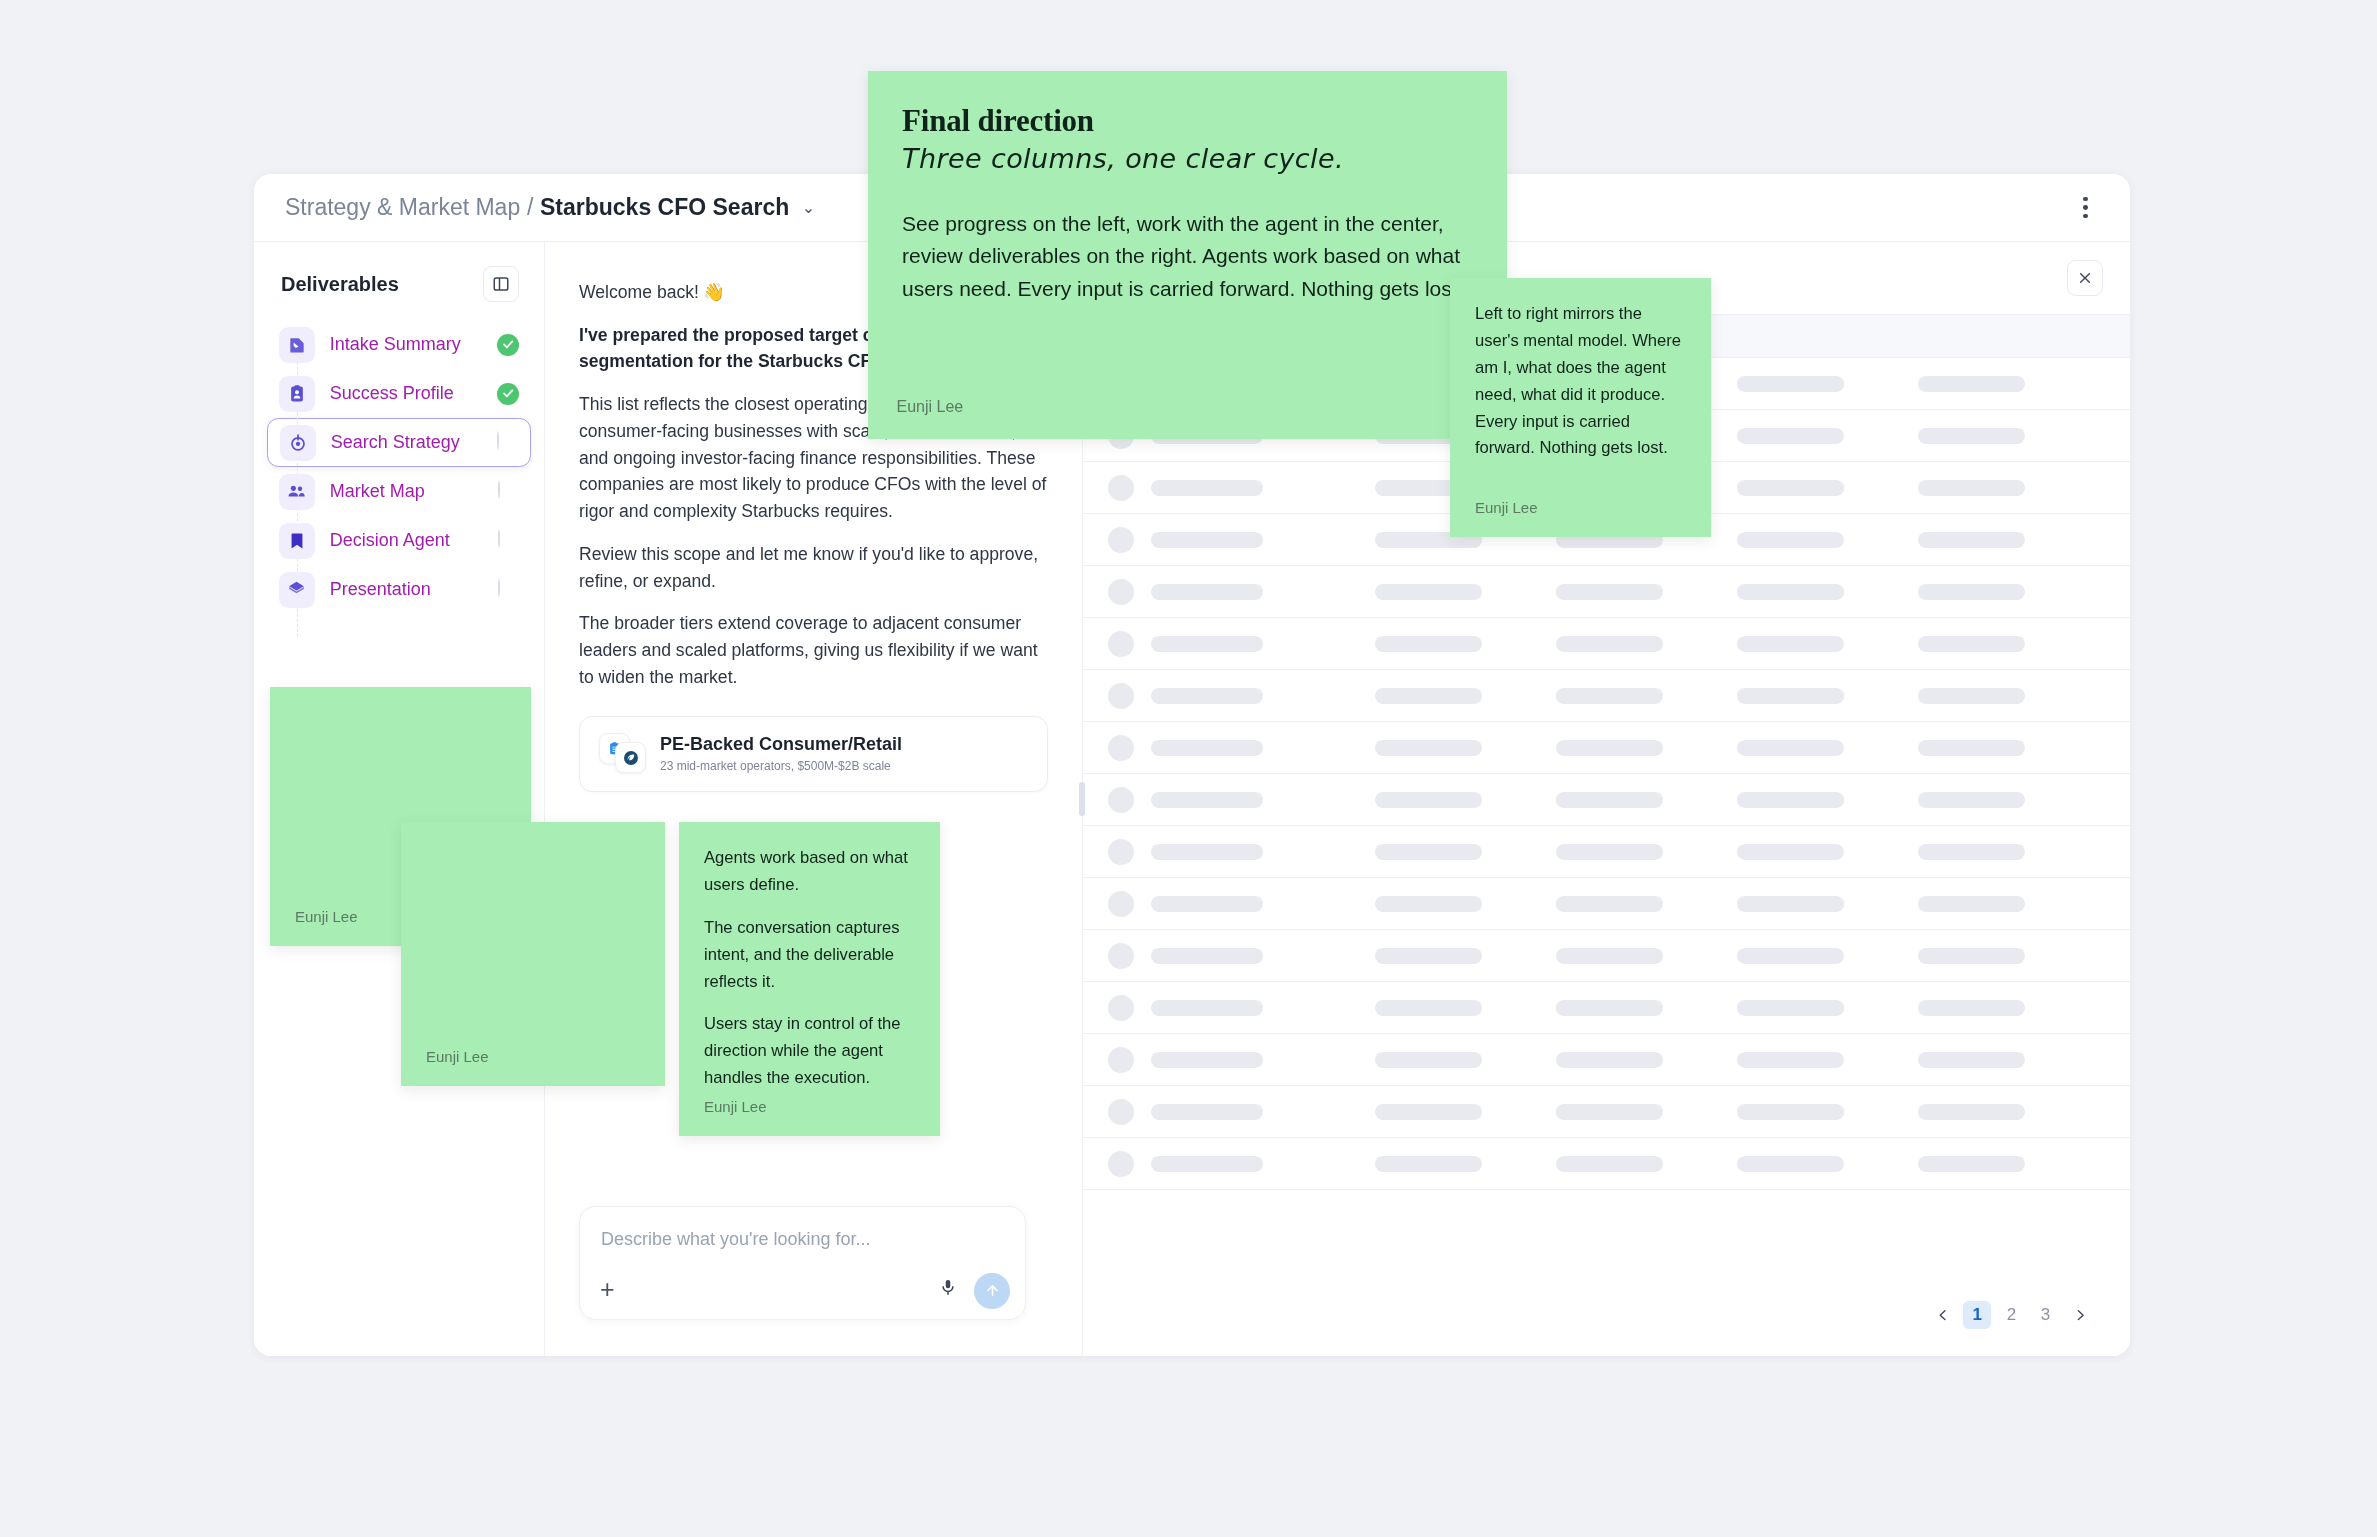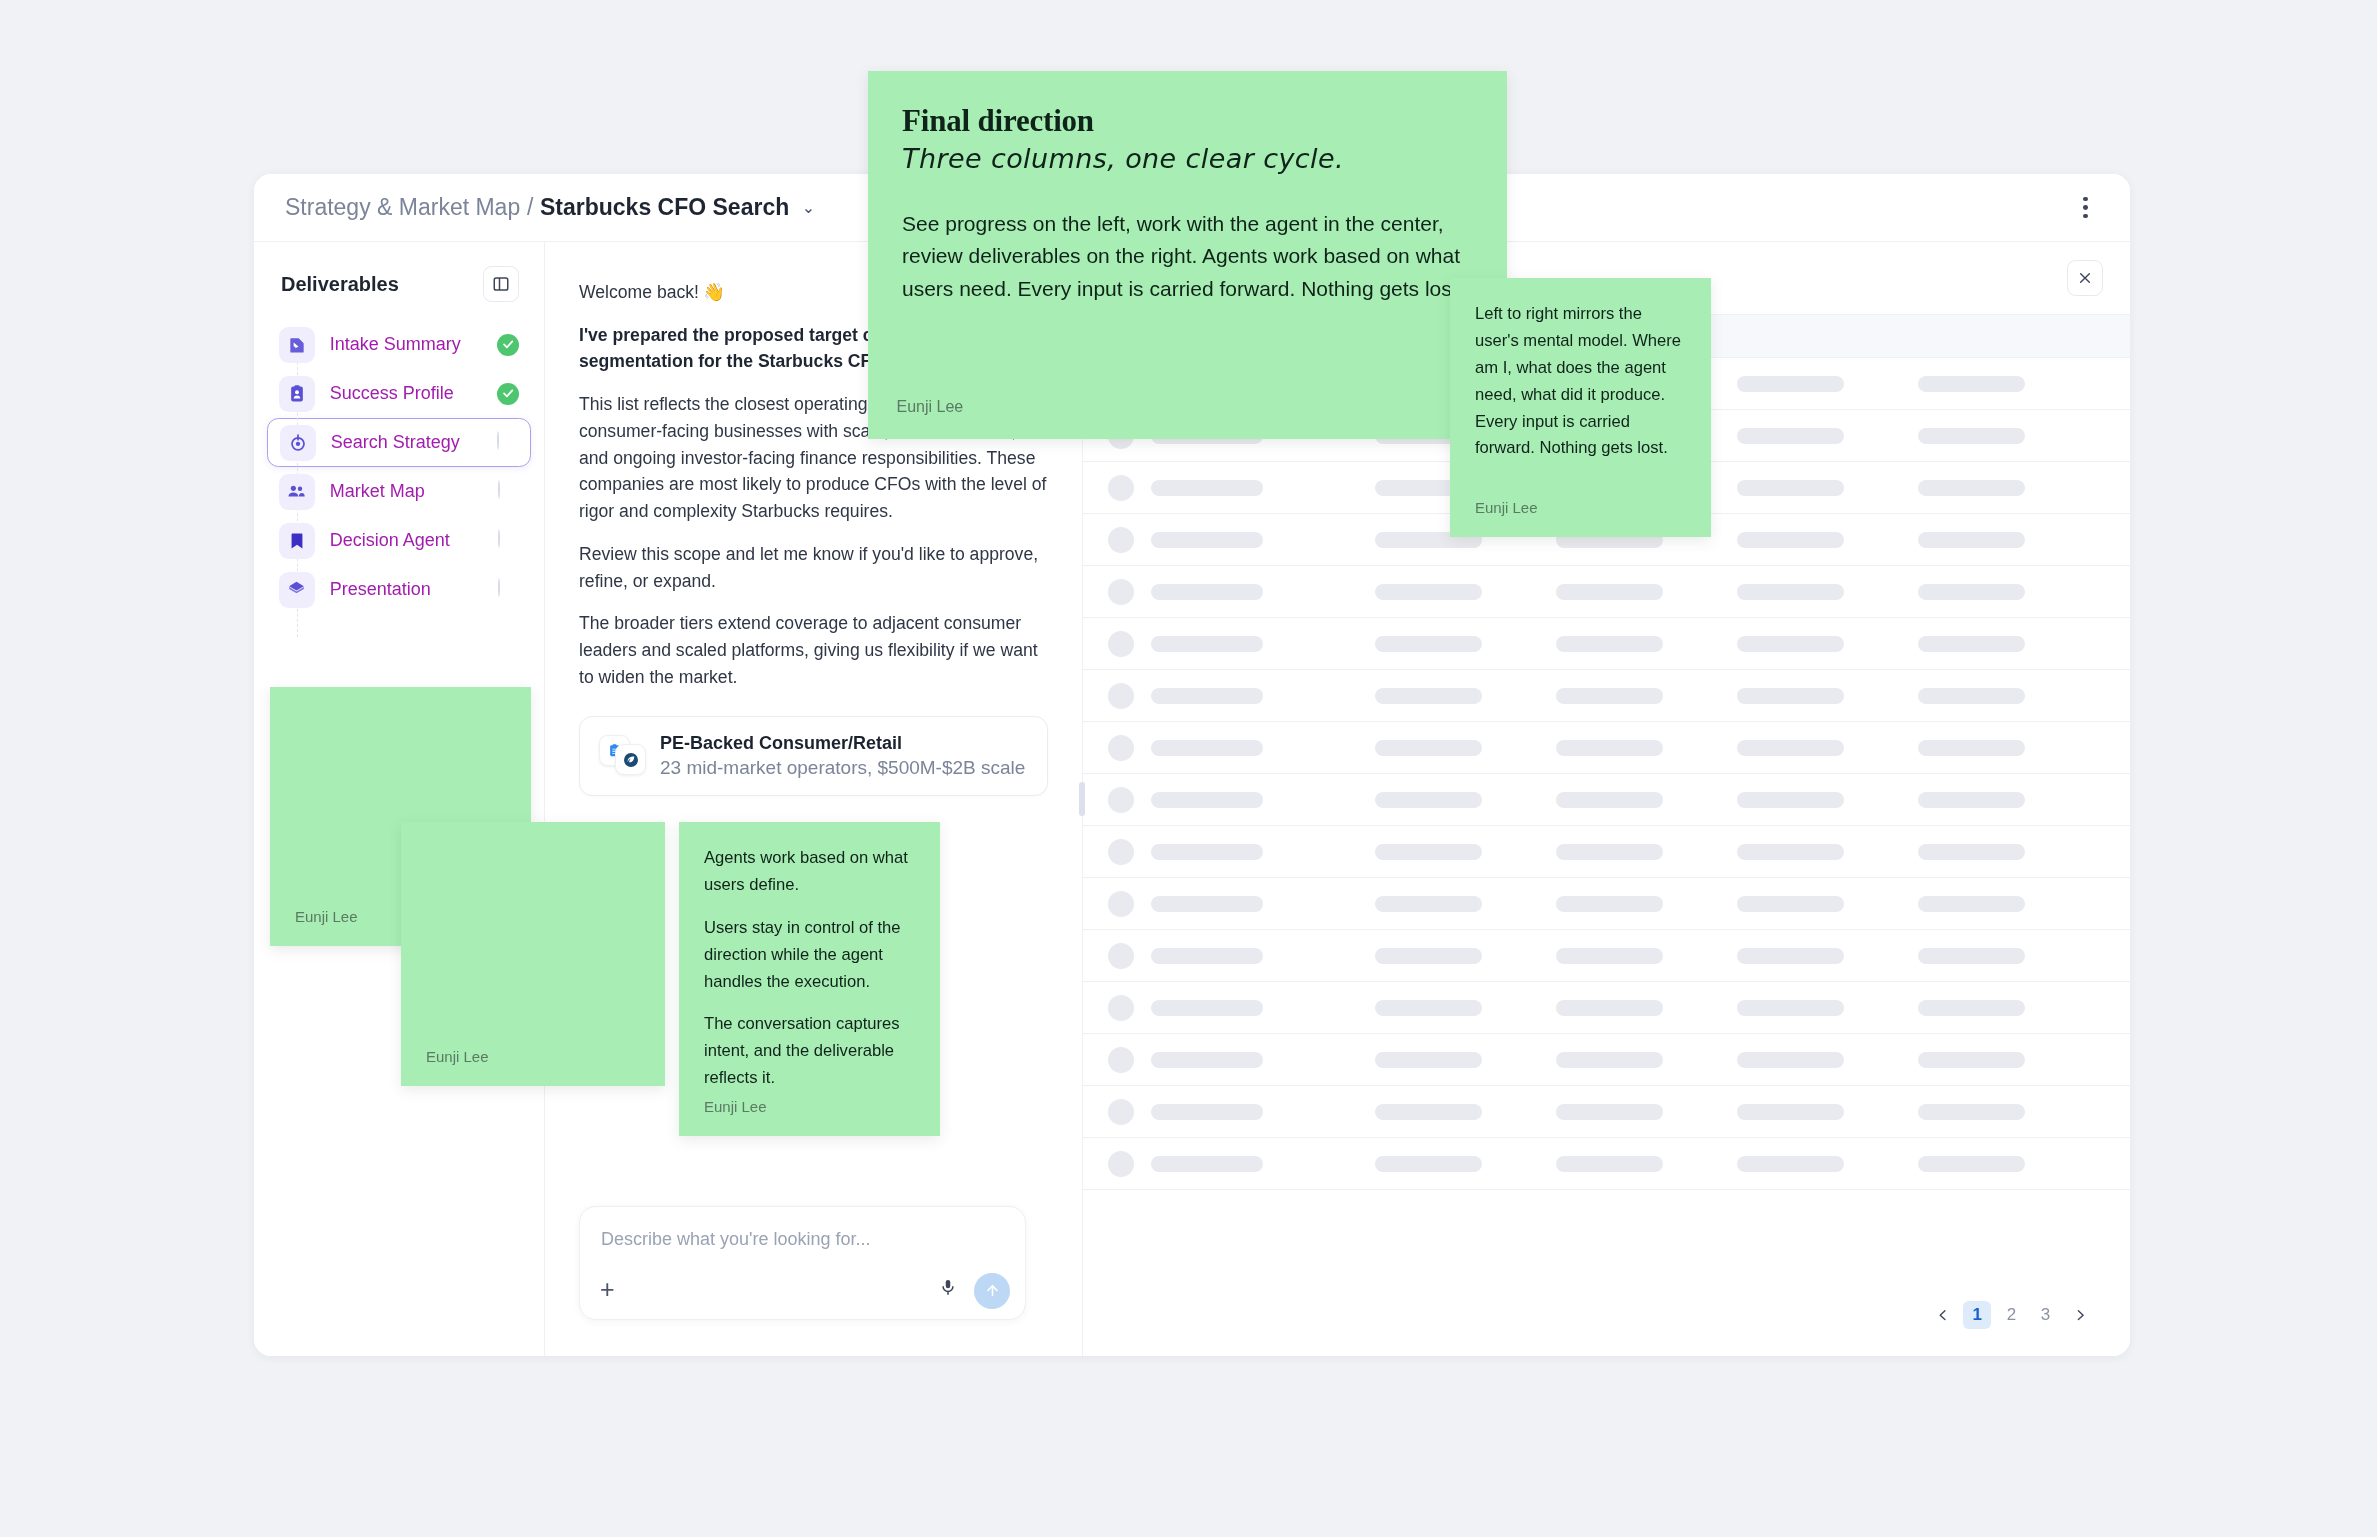--- a/index.html
+++ b/index.html
@@ -144,21 +144,21 @@
   .card-tile {
     position: absolute; width: 31px; height: 31px;
     border-radius: 8.6px; background: #fff;
     border: 1px solid #eceff4;
     display: flex; align-items: center; justify-content: center;
     box-shadow: 0 1px 2.9px rgba(40,50,80,0.08);
   }
   .card-tile.t1 { left: 0; top: 0; }
   .card-tile.t2 { left: 16px; top: 9.5px; }
   .card-title { font-size: 18px; font-weight: 700; color: #1c2struct; color:#1c2330; }
-  .card-sub { font-size: 19px; color: #7b8499; margin-top: 3.8px; }
+  .card-sub { font-size: 12px; color: #7b8499; margin-top: 3.8px; }
 
   .composer {
     position: absolute; left: 34px; bottom: 36px;
     width: 447px; height: 114px;
     border: 1px solid #eceff4; border-radius: 17px;
     background: #fff;
     box-shadow: 0 1.9px 7.6px rgba(40,50,80,0.05);
   }
   .composer-placeholder {
     position: absolute; left: 21px; top: 22px;
@@ -641,18 +641,18 @@
   <div class="note-author">Eunji Lee</div>
 </div>
 
 <div class="note" id="note-b">
   <div class="note-author">Eunji Lee</div>
 </div>
 
 <div class="note" id="note-c">
   <div class="note-body">
     <p>Agents work based on what users define.</p>
+    <p>The conversation captures intent, and the deliverable reflects it.</p>
     <p>Users stay in control of the direction while the agent handles the execution.</p>
-    <p>The conversation captures intent, and the deliverable reflects it.</p>
   </div>
   <div class="note-author">Eunji Lee</div>
 </div>
 
 
 </body></html>

